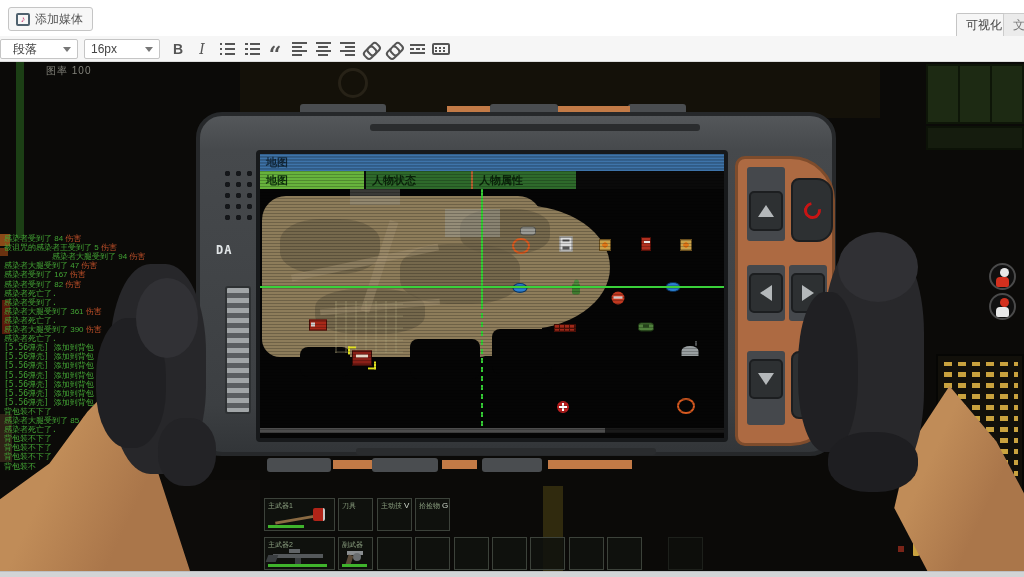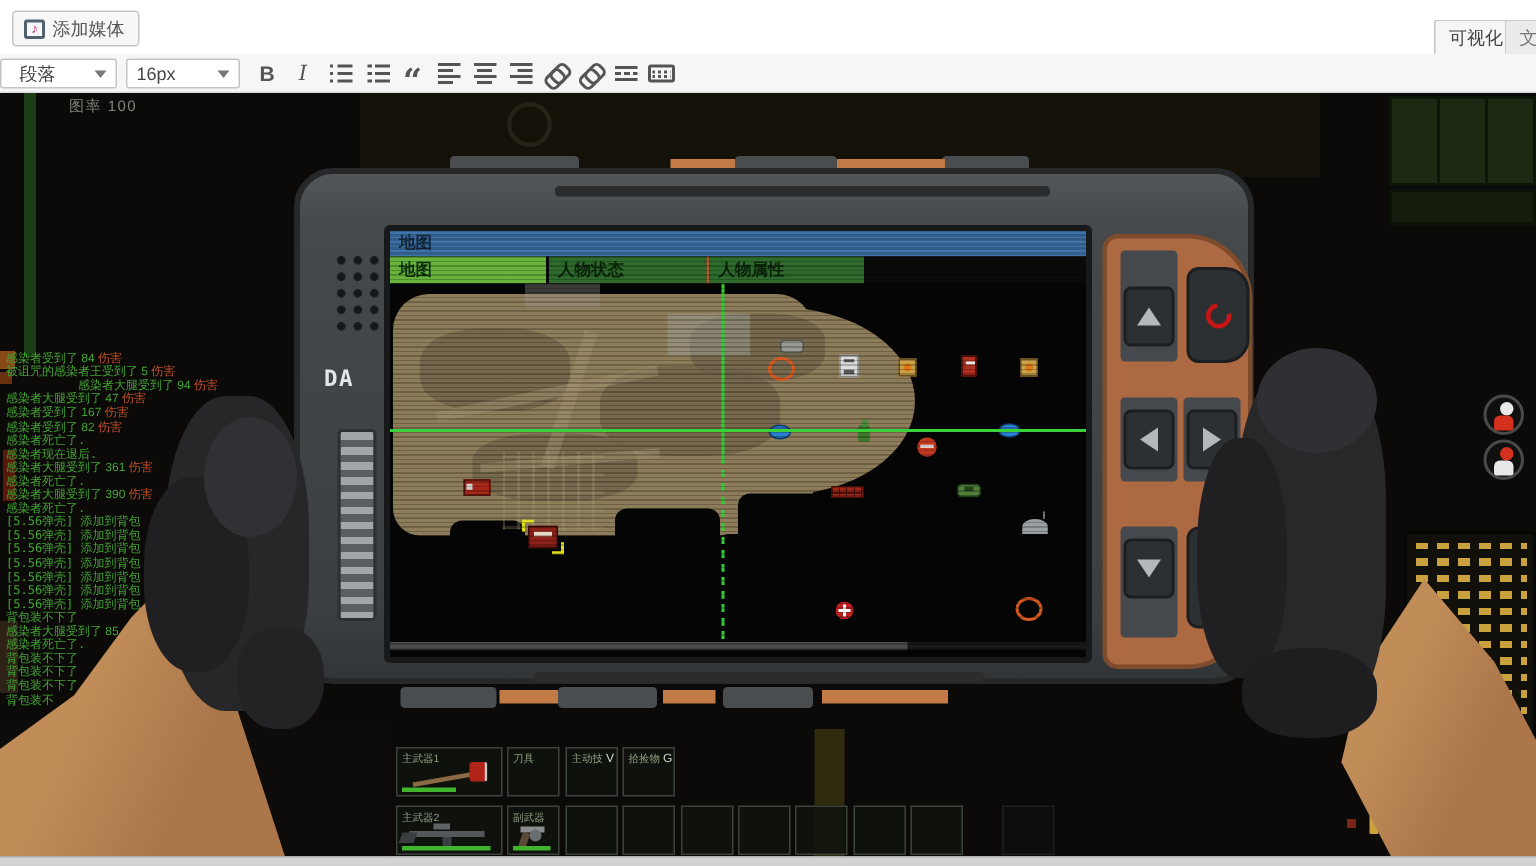--- a/index.html
+++ b/index.html
@@ -74,21 +74,21 @@
 
   
   #device{left:0;top:0;width:1024px;height:509px;z-index:3;}
   .bump{position:absolute;background:#4a4d50;border-radius:3px;height:14px;}
   .bump-o{position:absolute;background:#c27a46;height:9px;}
   .dev-body{position:absolute;left:196px;top:50px;width:640px;height:344px;border-radius:26px;
     background:linear-gradient(180deg,#54575a 0,#46494c 10%,#3c3f42 86%,#323538 100%);border:4px solid #26282a;}
   .dev-slot-top{position:absolute;left:370px;top:62px;width:330px;height:7px;background:#2a2c2e;border-radius:3px;}
   .dev-slot-bot{position:absolute;left:356px;top:386px;width:300px;height:7px;background:#2a2c2e;border-radius:3px;}
   .speaker{position:absolute;left:222px;top:106px;width:46px;height:56px;background-image:radial-gradient(#15171a 2.6px,transparent 3px);background-size:11px 11px;}
-  .dev-brand{position:absolute;left:216px;top:181px;font-family:"DejaVu Sans Mono",monospace;font-weight:bold;font-size:15px;color:#e2e6e8;letter-spacing:1px;}
+  .dev-brand{position:absolute;left:216px;top:181px;font-family:"DejaVu Sans Mono",monospace;font-weight:bold;font-size:12px;color:#e2e6e8;letter-spacing:1px;}
   .dev-slider{position:absolute;left:225px;top:224px;width:26px;height:128px;border:2px solid #2e3133;border-radius:3px;
     background:repeating-linear-gradient(180deg,#a2a6a8 0 5px,#5b5e61 5px 10px);}
 
   
   #screen{position:absolute;left:256px;top:88px;width:472px;height:292px;background:#060606;border:4px solid #17191b;border-radius:4px;}
   #titlebar{position:absolute;left:0;top:0;width:464px;height:17px;background:#3e74aa;
     background-image:repeating-linear-gradient(180deg,rgba(0,0,0,.18) 0 1px,transparent 1px 3px);
     color:#12283a;font-size:11px;font-weight:bold;line-height:17px;padding-left:6px;}
   #tabrow{position:absolute;left:0;top:17px;width:464px;height:18px;background:#0a0a0a;}
   .dev-tab{position:absolute;top:0;height:18px;font-size:11px;font-weight:bold;line-height:18px;padding-left:6px;cursor:pointer;}
@@ -281,21 +281,21 @@
     <div class="abs" id="fps">图率 100</div>
 
     <div class="abs" id="log">
         <div class="log-line" style="top: 0px;"><span>感染者受到了 84 </span><span class="dmg">伤害</span></div>
         <div class="log-line" style="top: 9.1px;"><span>被诅咒的感染者王受到了 5 </span><span class="dmg">伤害</span></div>
         <div class="log-line" style="top: 18.2px; margin-left: 48px;"><span>感染者大腿受到了 94 </span><span class="dmg">伤害</span></div>
         <div class="log-line" style="top: 27.3px;"><span>感染者大腿受到了 47 </span><span class="dmg">伤害</span></div>
         <div class="log-line" style="top: 36.4px;"><span>感染者受到了 167 </span><span class="dmg">伤害</span></div>
         <div class="log-line" style="top: 45.5px;"><span>感染者受到了 82 </span><span class="dmg">伤害</span></div>
         <div class="log-line" style="top: 54.6px;">感染者死亡了.</div>
-        <div class="log-line" style="top: 63.7px;">感染者现在退后.</div>
+        <div class="log-line" style="top: 63.7px;">感染者受到了.</div>
         <div class="log-line" style="top: 72.8px;"><span>感染者大腿受到了 361 </span><span class="dmg">伤害</span></div>
         <div class="log-line" style="top: 81.9px;">感染者死亡了.</div>
         <div class="log-line" style="top: 91px;"><span>感染者大腿受到了 390 </span><span class="dmg">伤害</span></div>
         <div class="log-line" style="top: 100.1px;">感染者死亡了.</div>
         <div class="log-line" style="top: 109.2px;">[5.56弹壳] 添加到背包</div>
         <div class="log-line" style="top: 118.3px;">[5.56弹壳] 添加到背包</div>
         <div class="log-line" style="top: 127.4px;">[5.56弹壳] 添加到背包</div>
         <div class="log-line" style="top: 136.5px;">[5.56弹壳] 添加到背包</div>
         <div class="log-line" style="top: 145.6px;">[5.56弹壳] 添加到背包</div>
         <div class="log-line" style="top: 154.7px;">[5.56弹壳] 添加到背包</div>

